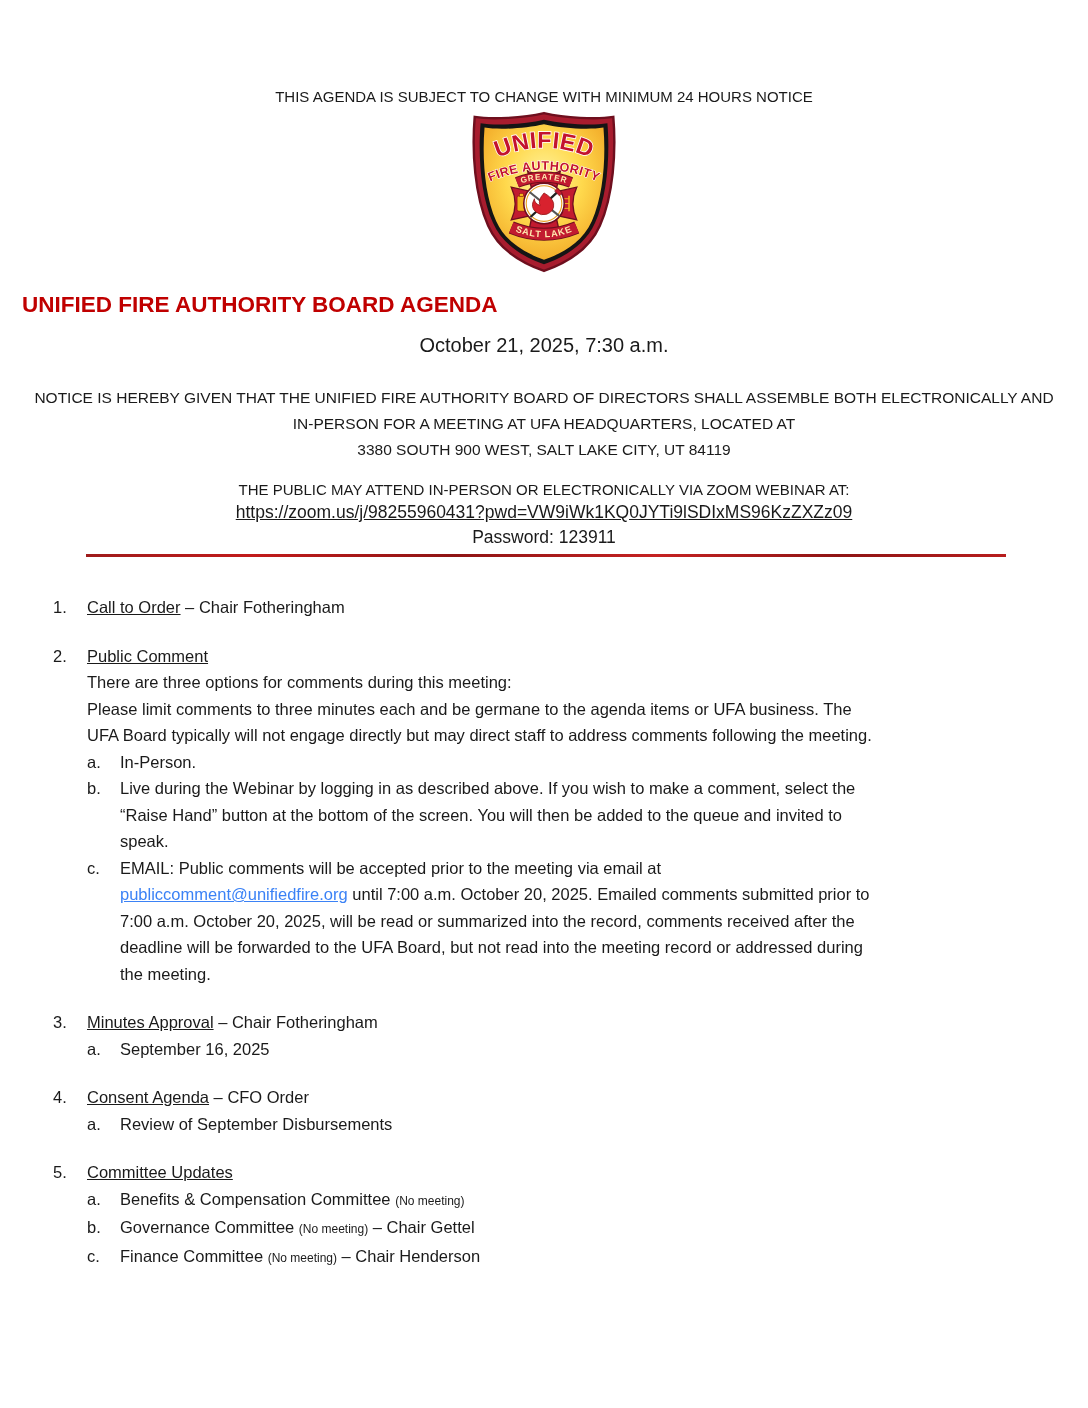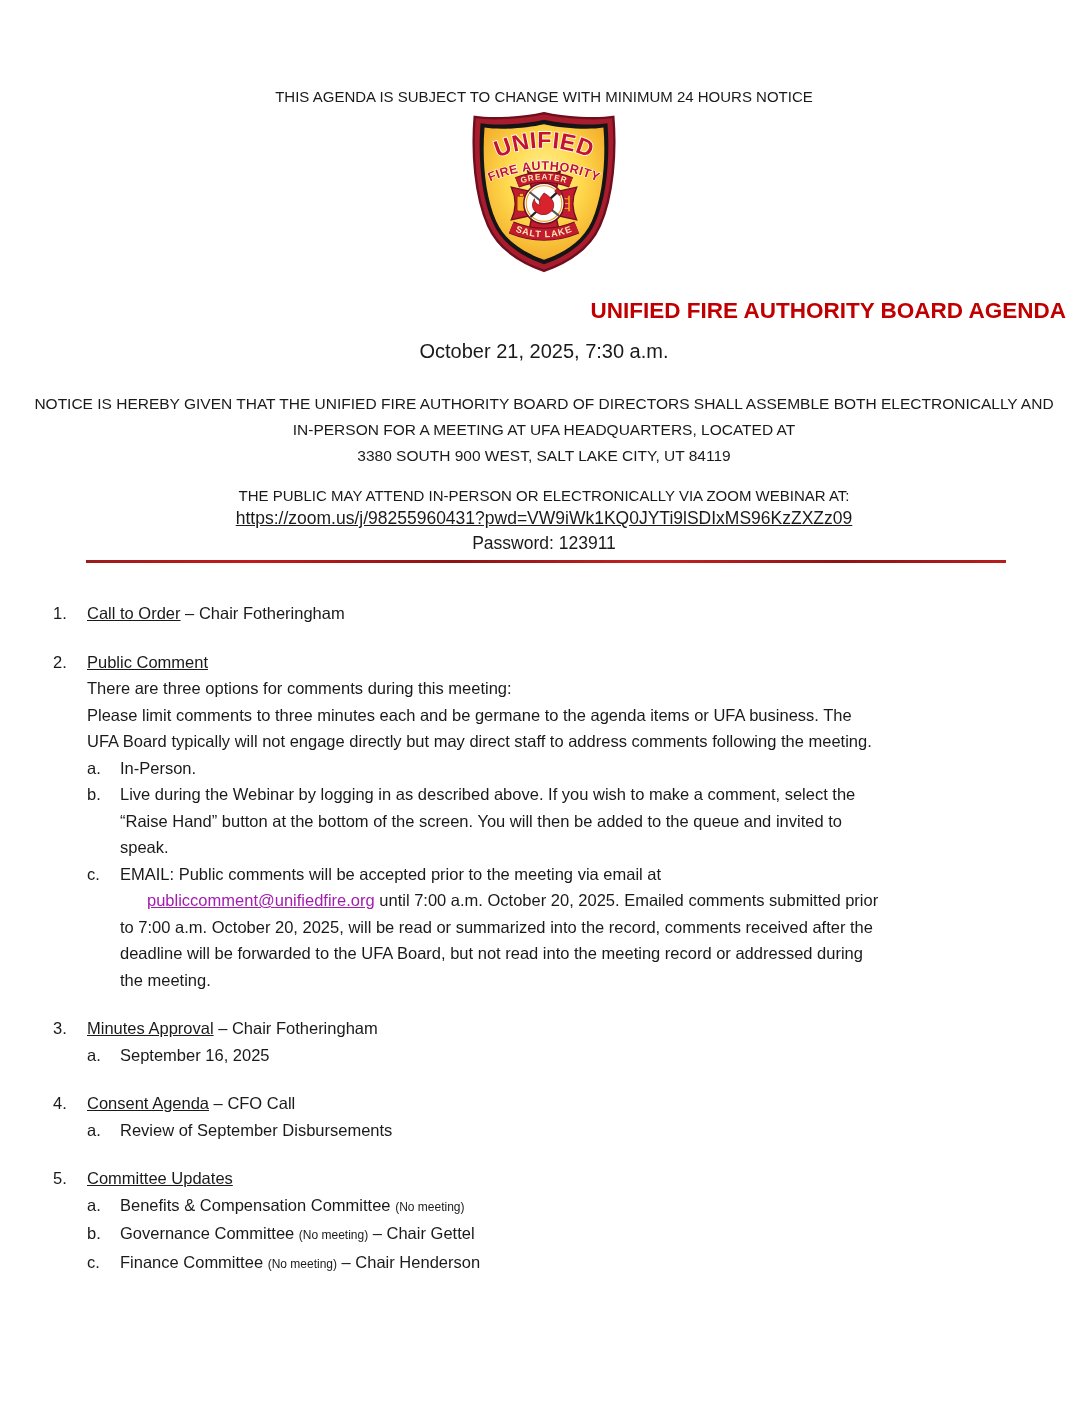--- a/index.html
+++ b/index.html
@@ -18,22 +18,22 @@
     text-align: center;
     font-size: 15px;
     line-height: 18px;
     color: #1a1a1a;
   }
   .logo-wrap {
     width: 154px;
     margin: 5px auto 0;
   }
   .doc-title {
-    margin-top: 20px;
-    text-align: right;
+    margin-top: 14px;
+    text-align: left;
     font-size: 22.5px;
     line-height: 28px;
     font-weight: 700;
     color: #C00000;
   }
   .doc-date {
     margin-top: 13px;
     text-align: center;
     font-size: 20px;
     line-height: 26px;
@@ -78,21 +78,21 @@
     line-height: 26.5px;
   }
   .item { display: flex; margin-top: 22px; }
   .item:first-child { margin-top: 0; }
   .num { width: 65px; flex: none; padding-left: 31px; }
   .content { max-width: 795px; flex: 1; }
   .item-title { text-decoration: underline; }
   .sub { display: flex; }
   .letter { width: 33px; flex: none; }
   .subtext { flex: 1; }
-  .link { text-decoration: underline; cursor: pointer; color: #a21caf; margin-left: 27px; }
+  .link { text-decoration: underline; cursor: pointer; color: #3b82f6; }
   .small { font-size: 12px; }
   
   .logo-big {
     font-family: "Liberation Sans", sans-serif;
     font-weight: 700;
     fill: #C3132E;
     stroke: #ffffff;
     stroke-width: 1.6px;
     paint-order: stroke;
     letter-spacing: 0.5px;
@@ -241,21 +241,21 @@
           <div class="heading"><span class="item-title">Minutes Approval</span><span class="suffix"> – Chair Fotheringham</span></div>
           <div class="sub">
             <div class="letter">a.</div>
             <div class="subtext"><span>September 16, 2025</span></div>
           </div>
         </div>
       </div>
       <div class="item">
         <div class="num">4.</div>
         <div class="content">
-          <div class="heading"><span class="item-title">Consent Agenda</span><span class="suffix"> – CFO Call</span></div>
+          <div class="heading"><span class="item-title">Consent Agenda</span><span class="suffix"> – CFO Order</span></div>
           <div class="sub">
             <div class="letter">a.</div>
             <div class="subtext"><span>Review of September Disbursements</span></div>
           </div>
         </div>
       </div>
       <div class="item">
         <div class="num">5.</div>
         <div class="content">
           <div class="heading"><span class="item-title">Committee Updates</span></div>

